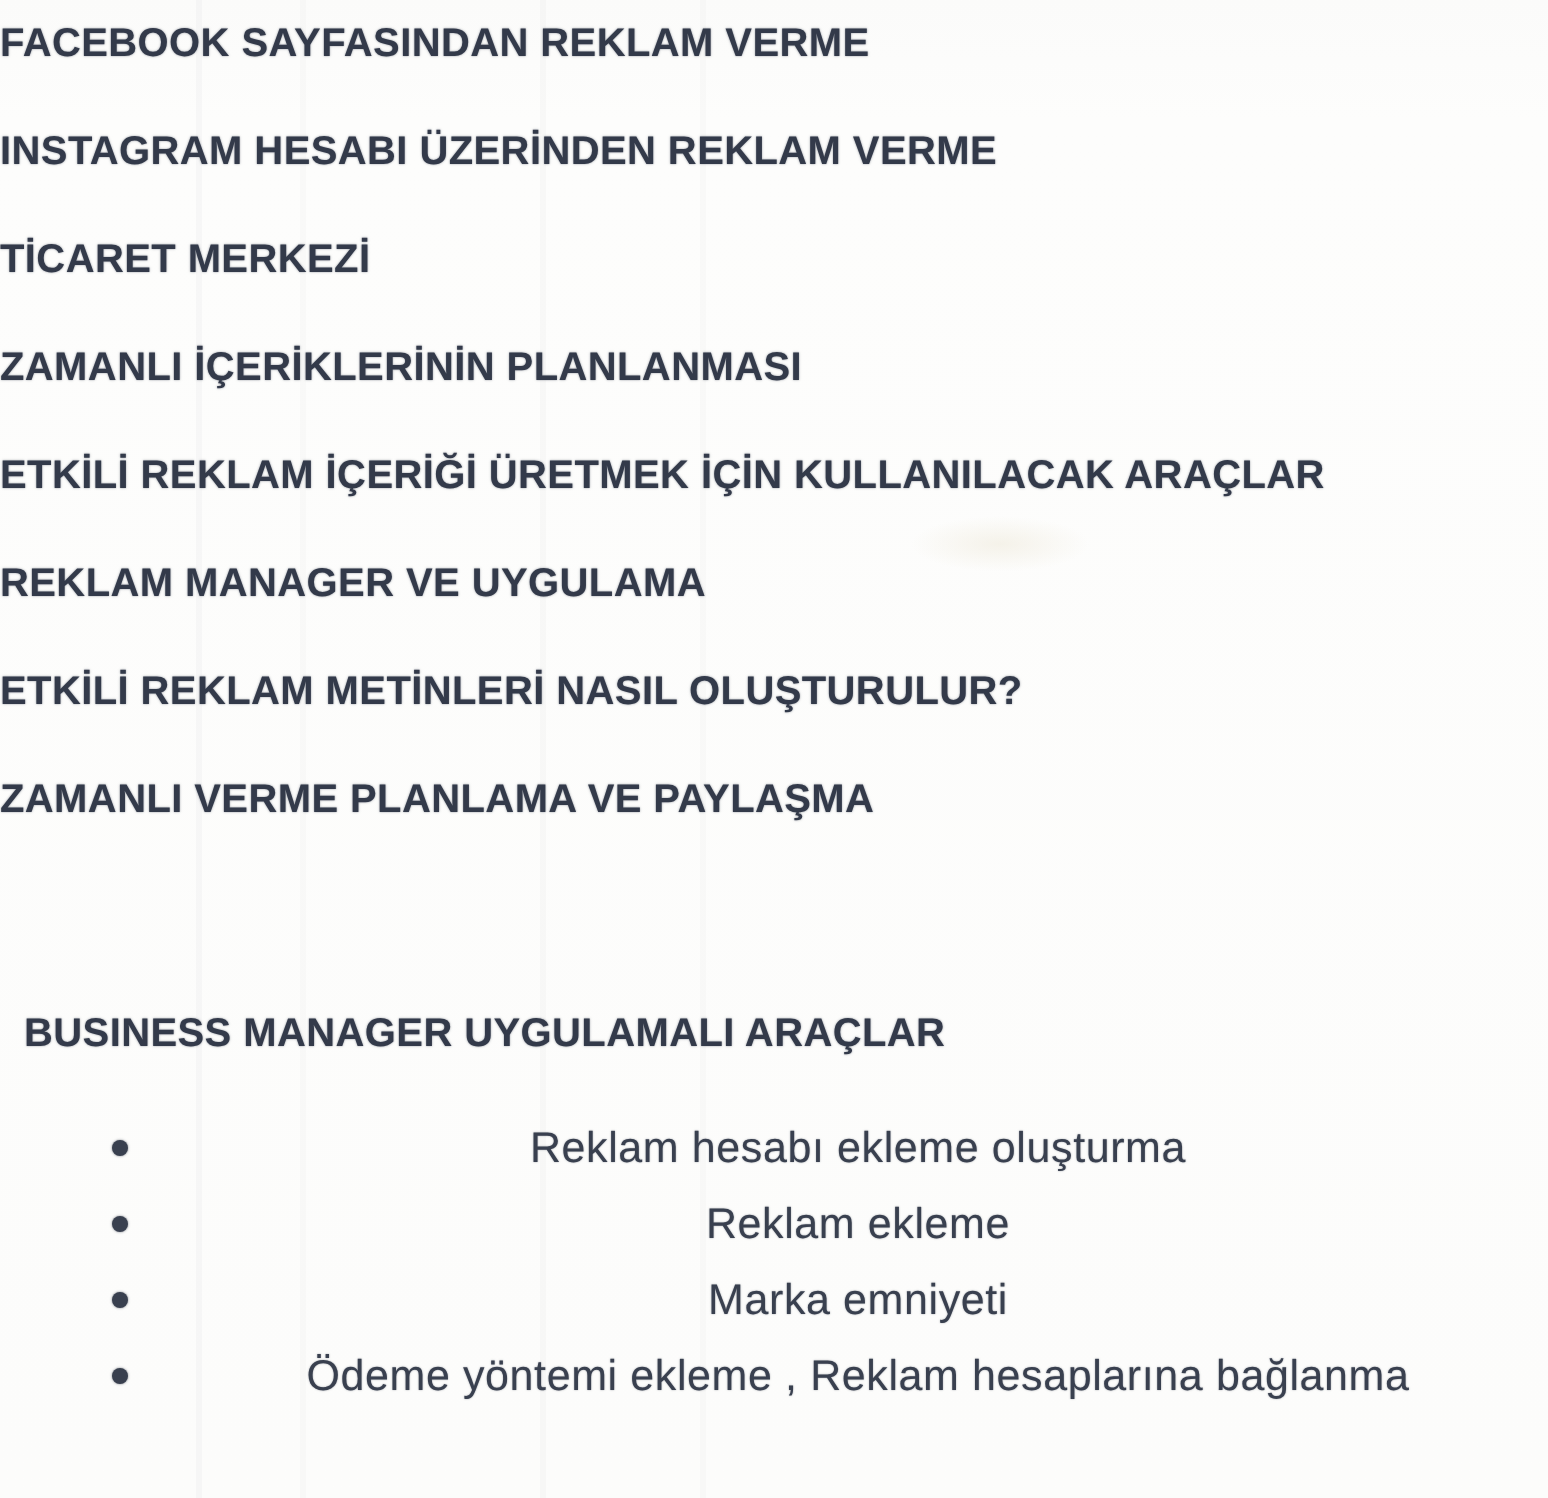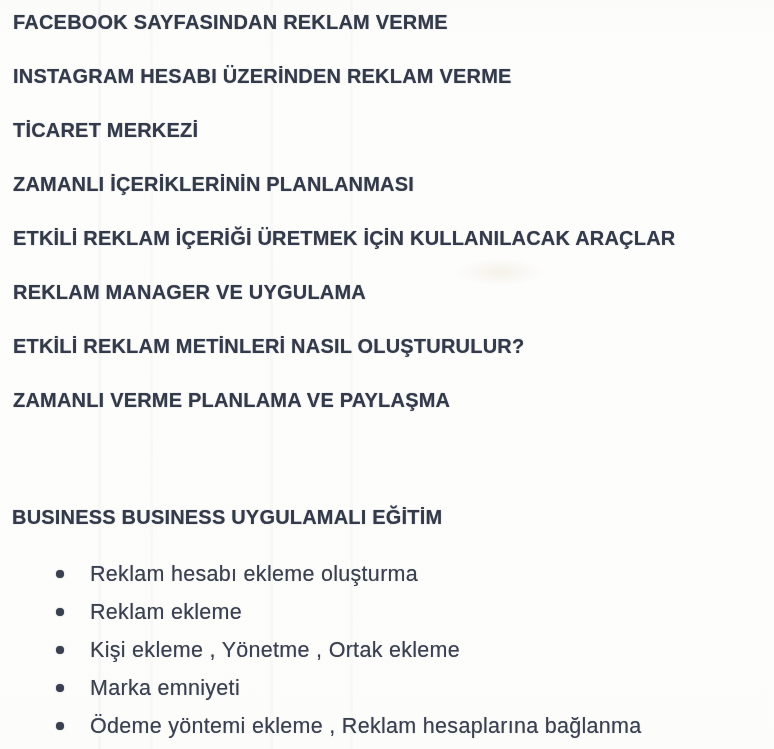--- a/index.html
+++ b/index.html
@@ -40,21 +40,21 @@
     top: 258px;
     width: 90px;
     height: 28px;
     background: radial-gradient(ellipse at center, rgba(238,233,218,0.55) 0%, rgba(238,233,218,0) 70%);
     pointer-events: none;
   }
 
   .headings {
     position: absolute;
     top: 8px;
-    left: 13px;
+    left: 0;
     right: 6px;
   }
   .heading-line {
     font-size: 20px;
     font-weight: 700;
     line-height: 28px;
     margin-bottom: 26px;
     letter-spacing: 0.2px;
     white-space: nowrap;
     color: #333a4a;
@@ -86,20 +86,21 @@
     position: relative;
     padding-left: 78px;
     font-size: 21.5px;
     font-weight: 400;
     line-height: 28px;
     margin-bottom: 10px;
     letter-spacing: 0.3px;
     white-space: nowrap;
     color: #39404f;
     text-shadow: 0 0 0.9px rgba(57, 64, 79, 0.5);
+    text-align: center;
   }
   .bullet-dot {
     position: absolute;
     left: 44px;
     top: 10px;
     width: 8px;
     height: 8px;
     border-radius: 50%;
     background: #39404f;
     box-shadow: 0 0 1.2px rgba(57, 64, 79, 0.7);
@@ -120,34 +121,30 @@
     <div class="heading-line">FACEBOOK SAYFASINDAN REKLAM VERME</div>
     <div class="heading-line">INSTAGRAM HESABI ÜZERİNDEN REKLAM VERME</div>
     <div class="heading-line">TİCARET MERKEZİ</div>
     <div class="heading-line">ZAMANLI İÇERİKLERİNİN PLANLANMASI</div>
     <div class="heading-line">ETKİLİ REKLAM İÇERİĞİ ÜRETMEK İÇİN KULLANILACAK ARAÇLAR</div>
     <div class="heading-line">REKLAM MANAGER VE UYGULAMA</div>
     <div class="heading-line">ETKİLİ REKLAM METİNLERİ NASIL OLUŞTURULUR?</div>
     <div class="heading-line">ZAMANLI VERME PLANLAMA VE PAYLAŞMA</div>
   </div>
 
-  <div class="section-title">BUSINESS BUSINESS UYGULAMALI EĞİTİM</div>
+  <div class="section-title">BUSINESS MANAGER UYGULAMALI ARAÇLAR</div>
 
   <ul class="bullet-list">
     <li>
       <span class="bullet-dot"></span>
       <span>Reklam hesabı ekleme oluşturma</span>
     </li>
     <li>
       <span class="bullet-dot"></span>
       <span>Reklam ekleme</span>
-    </li>
-    <li>
-      <span class="bullet-dot"></span>
-      <span>Kişi ekleme , Yönetme , Ortak ekleme</span>
     </li>
     <li>
       <span class="bullet-dot"></span>
       <span>Marka emniyeti</span>
     </li>
     <li>
       <span class="bullet-dot"></span>
       <span>Ödeme yöntemi ekleme , Reklam hesaplarına bağlanma</span>
     </li>
   </ul>

